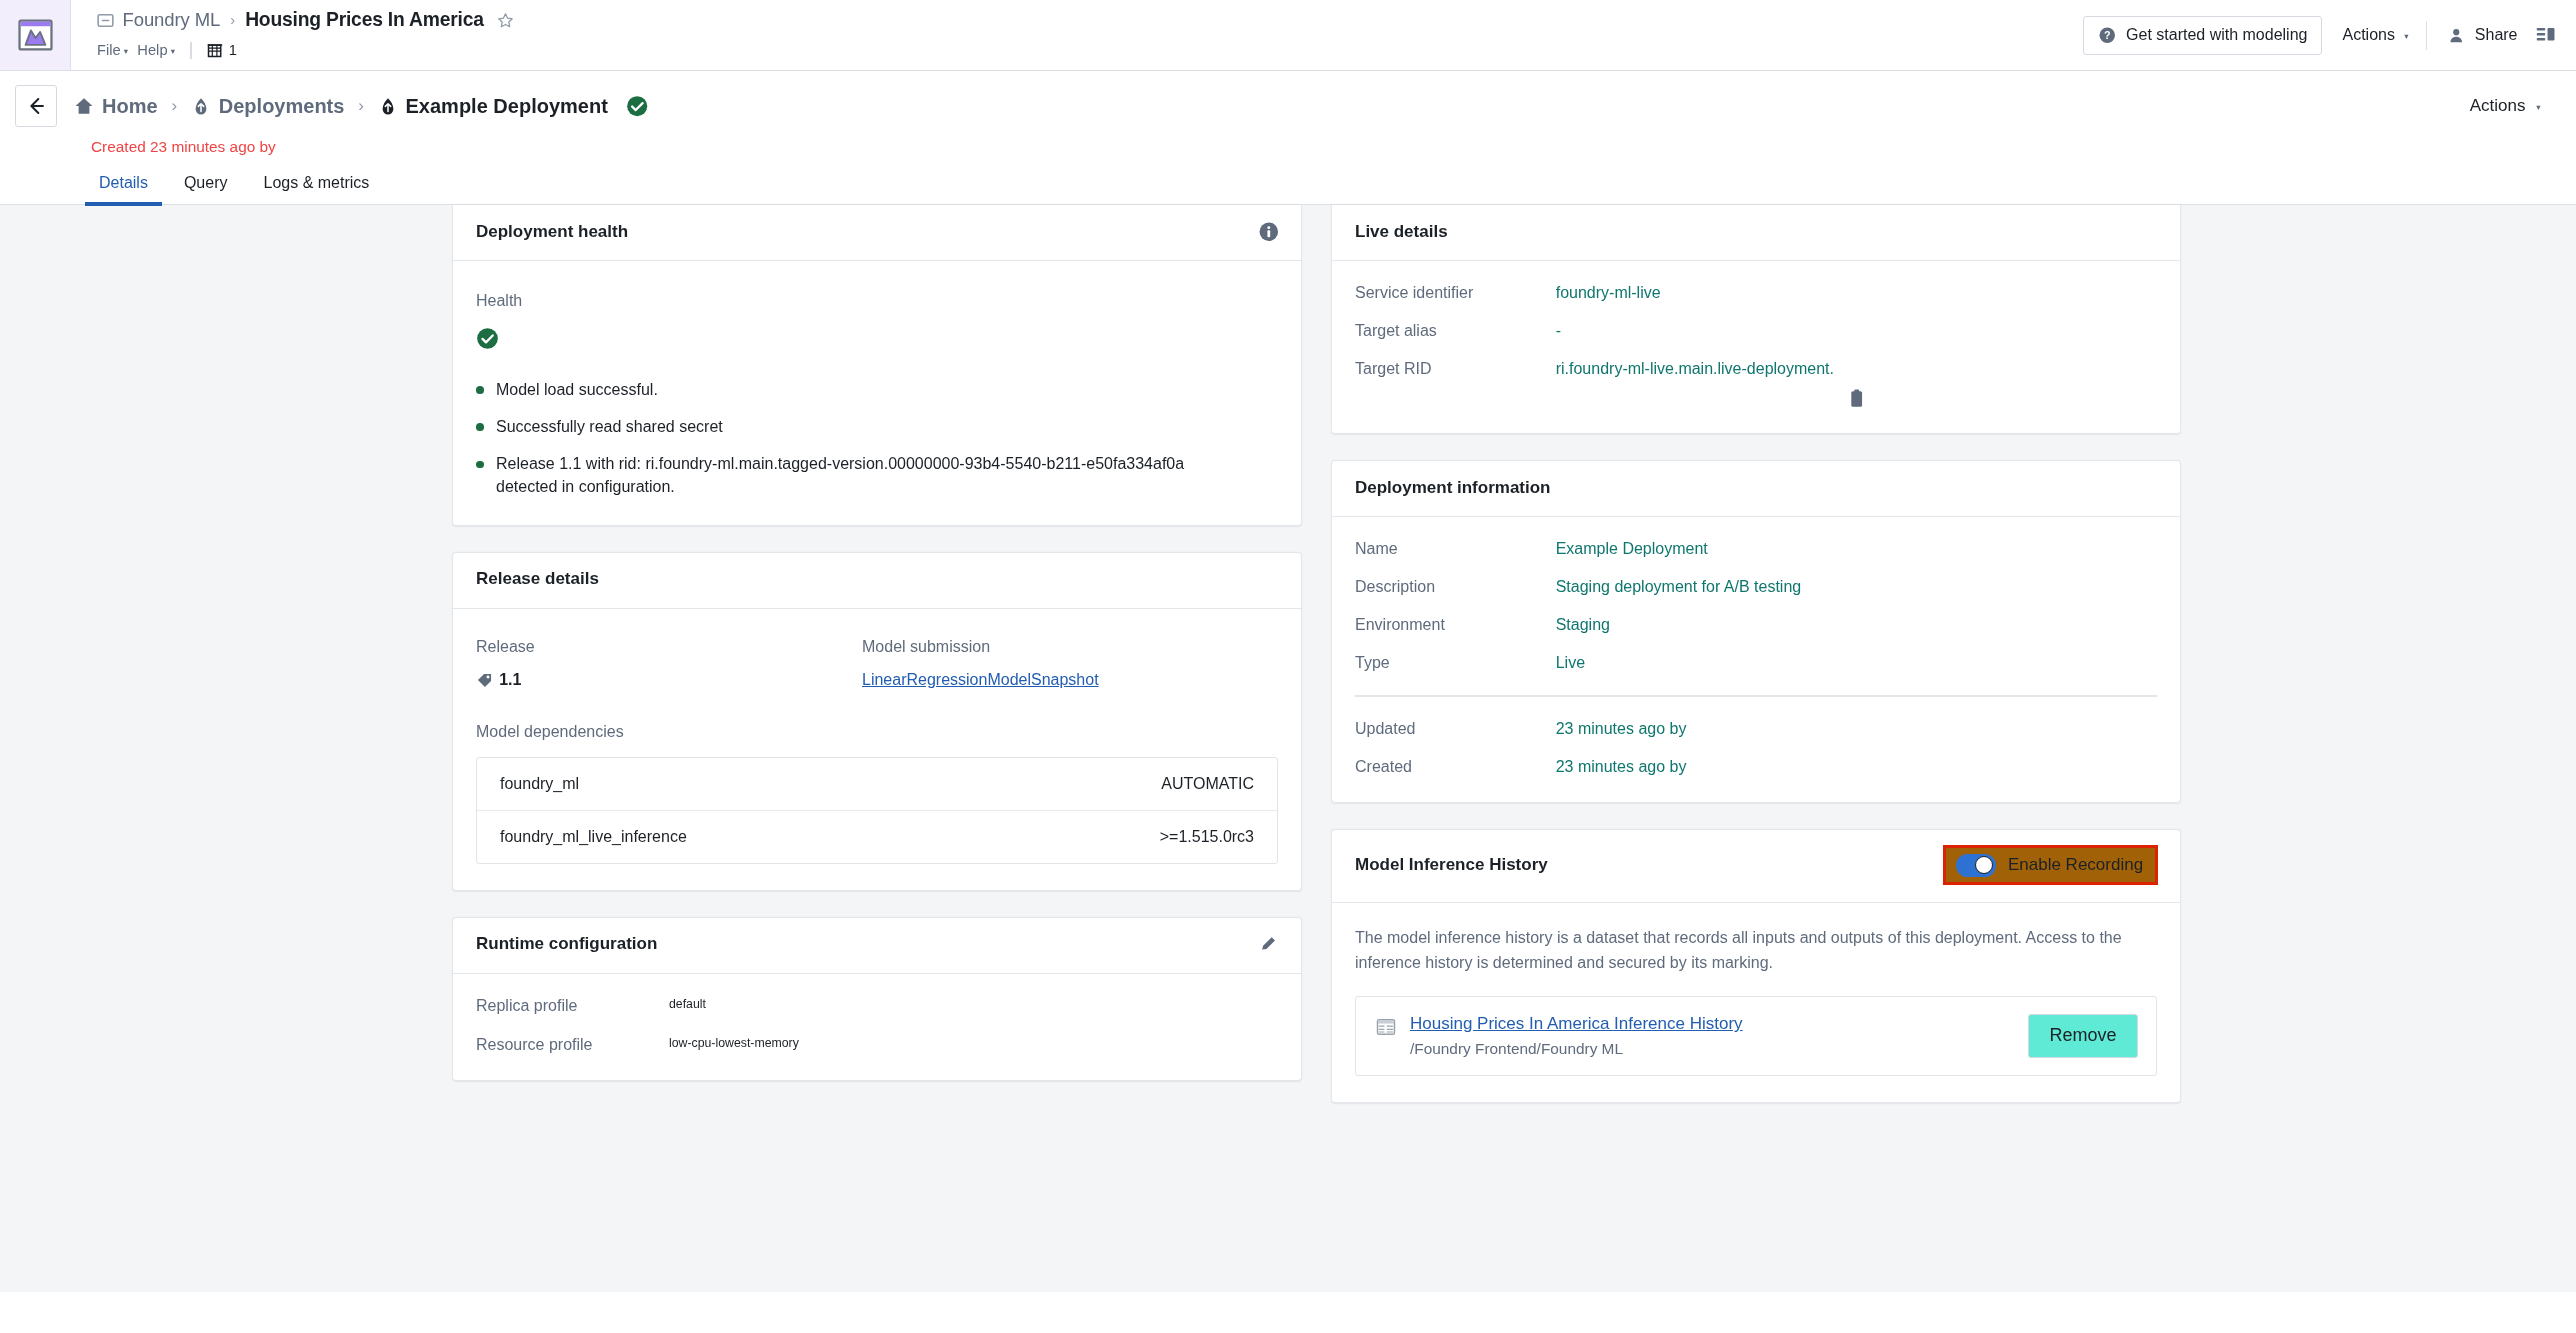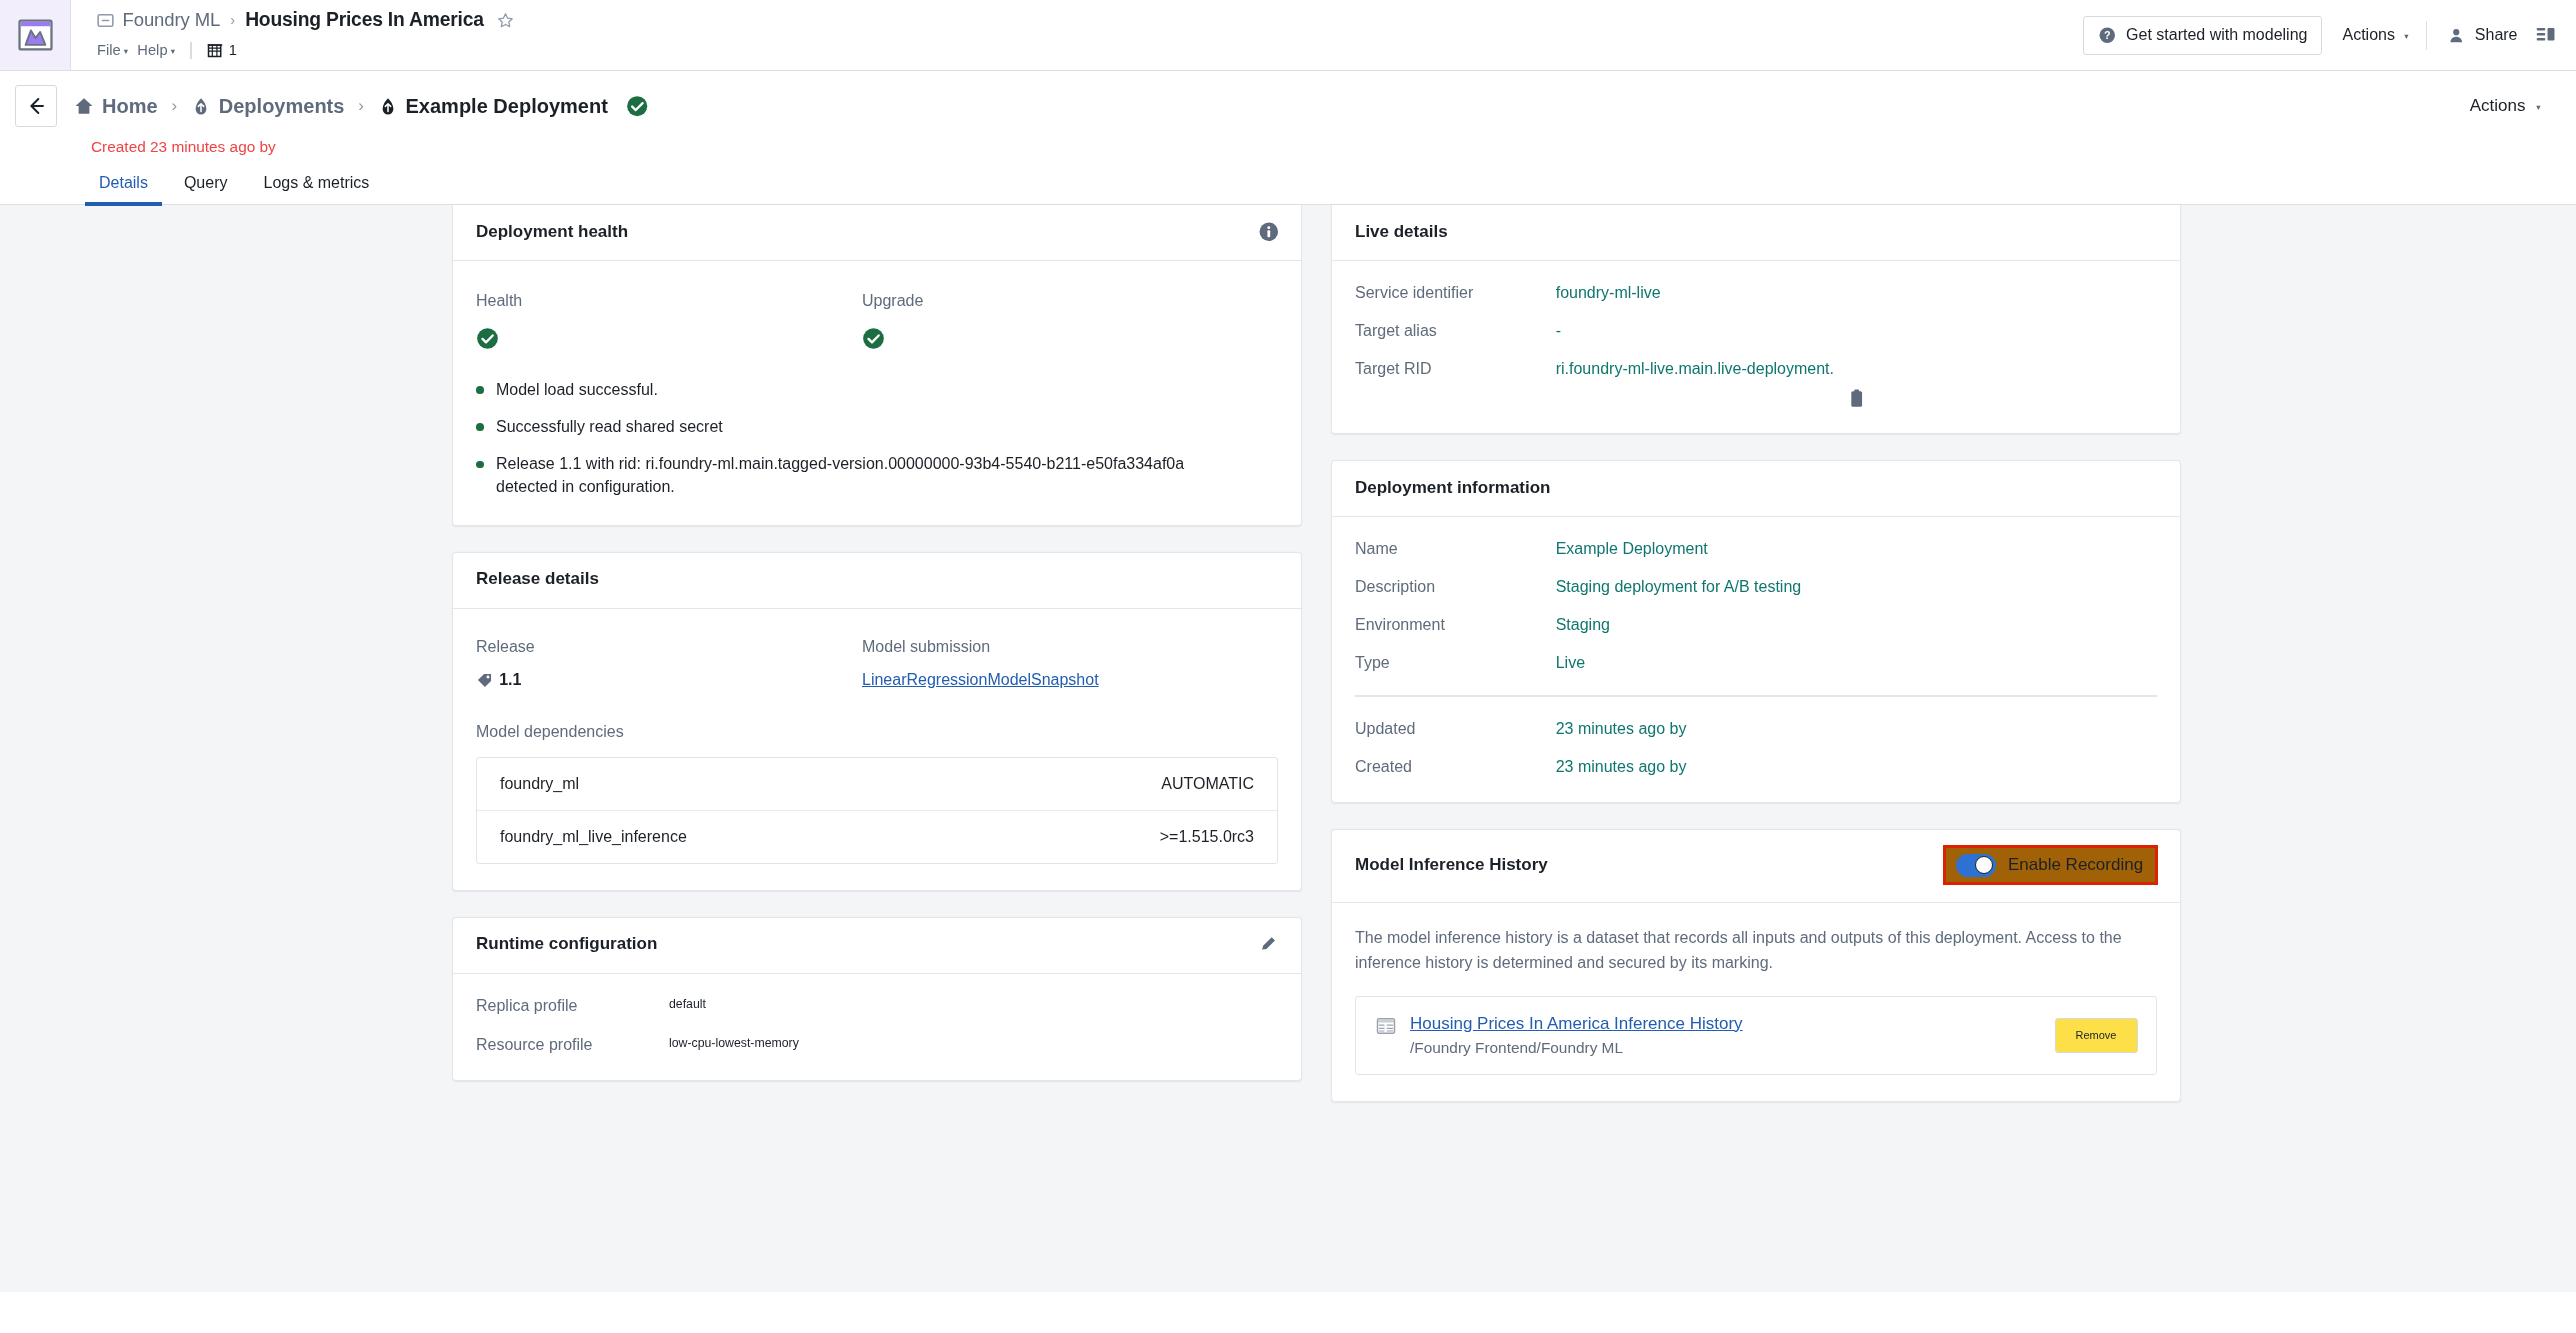--- a/index.html
+++ b/index.html
@@ -189,22 +189,22 @@
   .dataset-box {
     border: 1.5px solid #e0e4e9; border-radius: 3.1px;
     margin-top: 20px; padding: 17px 18.5px 17px 20px;
     display: flex; align-items: center; justify-content: space-between;
   }
   .dataset-left { display: flex; align-items: flex-start; gap: 14px; }
   .dataset-icon { width: 20px; height: 20px; margin-top: 2.3px; flex:0 0 20px;}
   .dataset-name { font-size: 17px; color: #215db0; }
   .dataset-path { font-size: 15.4px; color: #5f6b7c; margin-top: 5.4px; }
   .btn-remove {
-    border: 1.5px solid #d5dae0; border-radius: 3.1px; background: #fde047;
-    padding: 10.8px 20px; font-size: 11px; color: #1c2127;
+    border: 1.5px solid #d5dae0; border-radius: 3.1px; background: #5eead4;
+    padding: 10.8px 20px; font-size: 18px; color: #1c2127;
   }
 </style>
 </head>
 <body>
 
 <div class="topbar">
   <div class="app-icon-cell">
     <svg class="app-glyph" viewBox="0 0 46 42">
       <rect x="2" y="2" width="42" height="38" rx="2" fill="#ffffff" stroke="#6b7280" stroke-width="3"></rect>
       <rect x="3.5" y="3.5" width="39" height="6" fill="#9a7bf0"></rect>
@@ -347,27 +347,20 @@
       </div>
       <div class="card-body">
         <div class="health-cols">
           <div class="health-col">
             <div class="health-label">Health</div>
             <svg class="ok-badge" viewBox="0 0 30 30">
               <circle cx="15" cy="15" r="13.5" fill="#1c6e42"></circle>
               <path d="M8.5 15.5 L13 20 L21.8 11" fill="none" stroke="#ffffff" stroke-width="3" stroke-linecap="round" stroke-linejoin="round"></path>
             </svg>
           </div>
-          <div class="health-col">
-            <div class="health-label">Upgrade</div>
-            <svg class="ok-badge" viewBox="0 0 30 30">
-              <circle cx="15" cy="15" r="13.5" fill="#1c6e42"></circle>
-              <path d="M8.5 15.5 L13 20 L21.8 11" fill="none" stroke="#ffffff" stroke-width="3" stroke-linecap="round" stroke-linejoin="round"></path>
-            </svg>
-          </div>
         </div>
         <div class="bullets">
           <div class="bullet">
             <span class="bullet-dot"></span>
             <span>Model load successful.</span>
           </div>
           <div class="bullet">
             <span class="bullet-dot"></span>
             <span>Successfully read shared secret</span>
           </div>

